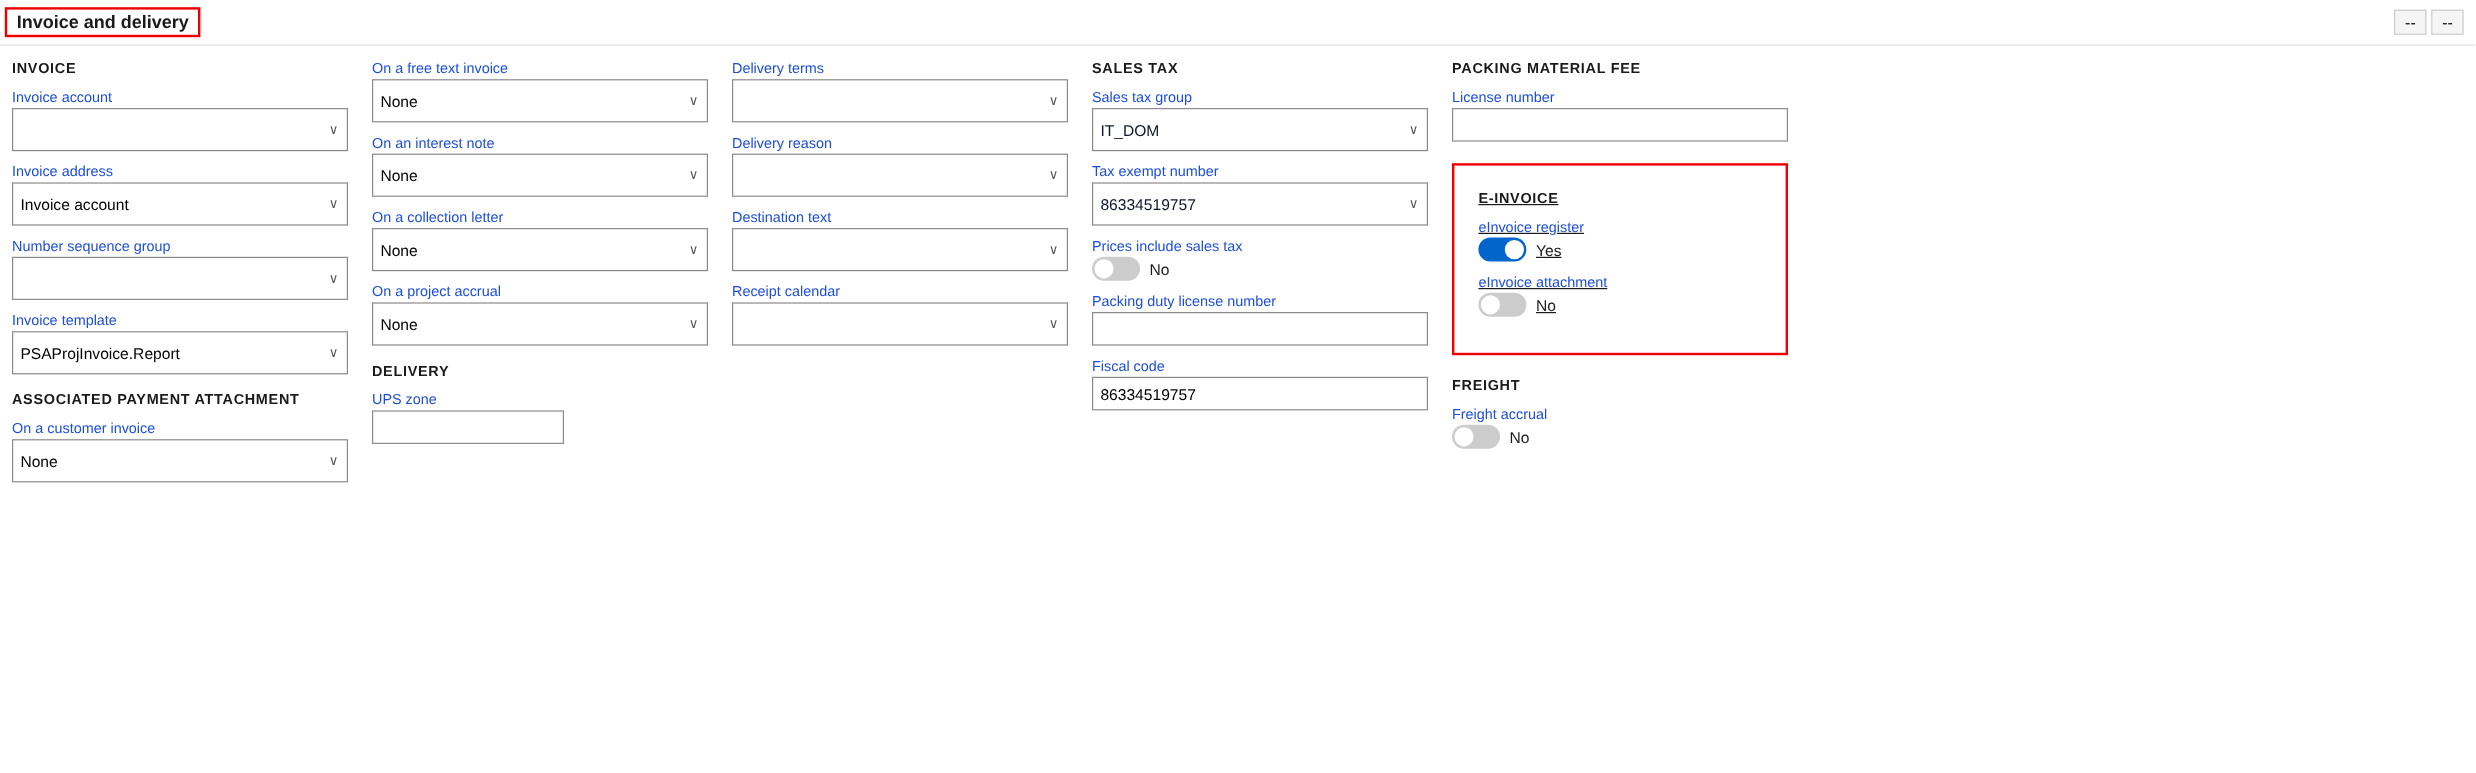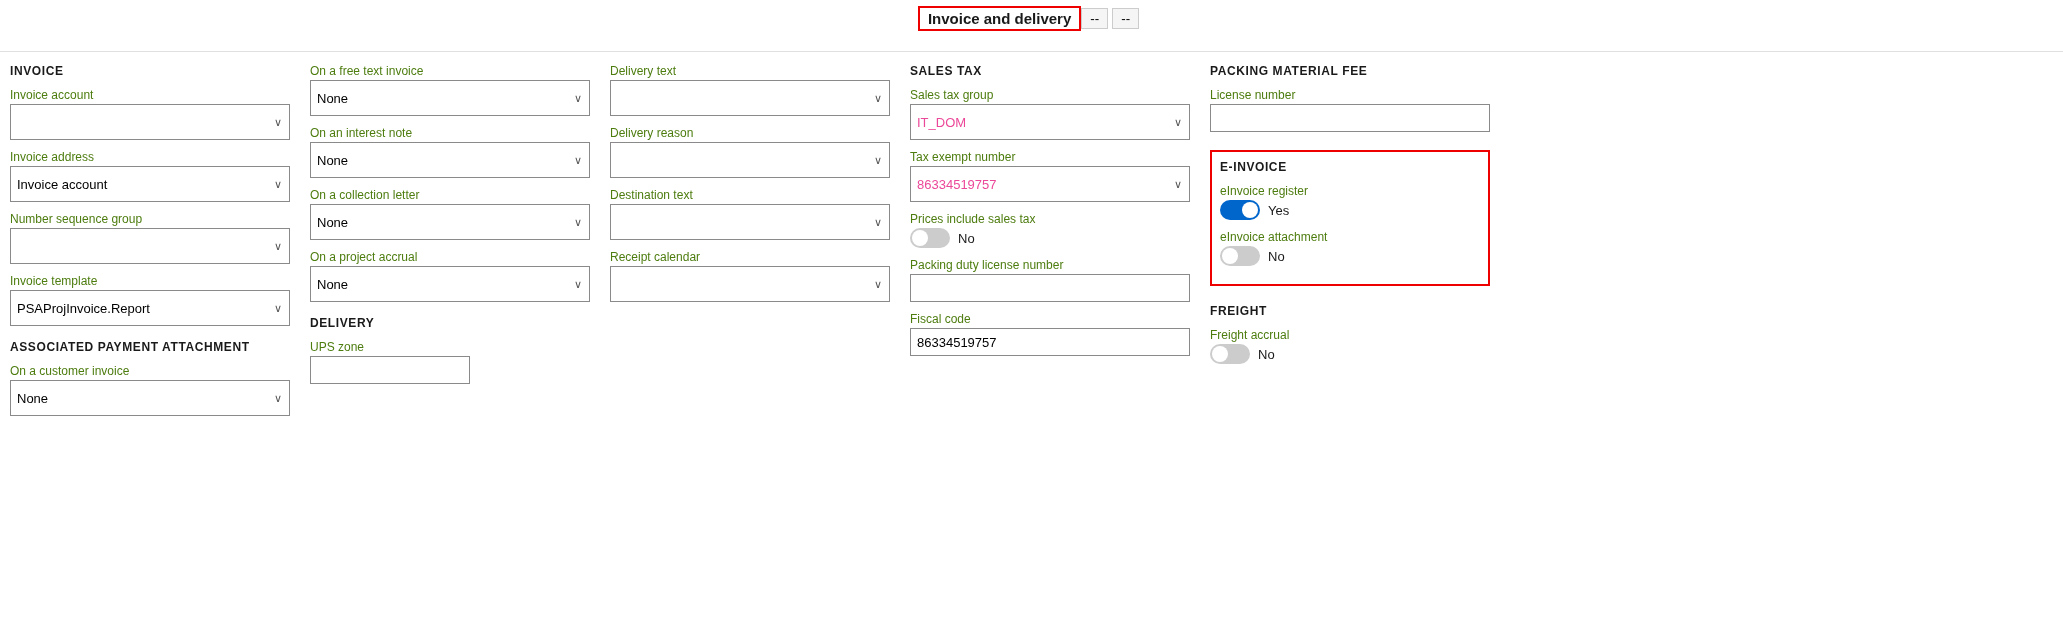--- a/index.html
+++ b/index.html
@@ -6,22 +6,22 @@
     body {
       font-family: 'Segoe UI', Arial, sans-serif;
       font-size: 13px;
       background: #fff;
       color: #1a1a1a;
     }
 
     .page-header {
       display: flex;
       align-items: center;
-      justify-content: center;
-      padding: 6px 10px 20px 4px;
+      justify-content: space-between;
+      padding: 6px 10px 6px 4px;
       border-bottom: 1px solid #e0e0e0;
     }
 
     .page-title {
       font-size: 15px;
       font-weight: 600;
       border: 2px solid #e00;
       padding: 2px 8px;
       color: #1a1a1a;
     }
@@ -55,21 +55,21 @@
       margin-top: 0;
       text-transform: uppercase;
     }
 
     .field-group {
       margin-bottom: 10px;
     }
 
     .field-label {
       font-size: 12px;
-      color: #4d7c0f;
+      color: #1d4ed8;
       margin-bottom: 2px;
     }
 
     .field-input {
       width: 100%;
       height: 28px;
       border: 1px solid #8a8a8a;
       padding: 2px 6px;
       font-size: 13px;
       background: #fff;
@@ -100,21 +100,21 @@
       position: absolute;
       right: 8px;
       top: 50%;
       transform: translateY(-50%);
       font-size: 11px;
       pointer-events: none;
       color: #555;
     }
 
     .select-blue {
-      color: #ec4899;
+      color: #0f172a;
     }
 
     .toggle-row {
       display: flex;
       align-items: center;
       gap: 8px;
       margin-top: 2px;
     }
 
     .toggle {
@@ -164,22 +164,23 @@
     }
 
     .col1 { }
     .col2 { }
     .col3 { }
     .col4 { }
     .col5 { }
 
     .e-invoice-box {
       border: 2px solid #e00;
-      padding: 8px;
+      padding: 20px;
       margin-top: 0;
+      text-decoration: underline;
     }
 
     .col5-inner {
       display: flex;
       flex-direction: column;
       gap: 8px;
       justify-content: center;
     }
 
     .freight-section {
@@ -296,21 +297,21 @@
       <div class="field-group">
         <div class="field-label">UPS zone</div>
         <input type="text" class="field-input" value="" style="width: 160px;">
       </div>
     </div>
   </div>
 
   <div class="col3">
 
     <div class="field-group">
-      <div class="field-label">Delivery text</div>
+      <div class="field-label">Delivery terms</div>
       <div class="select-wrapper">
         <select class="field-select">
           <option value=""></option>
         </select>
       </div>
     </div>
 
 
     <div class="field-group">
       <div class="field-label">Delivery reason</div>

